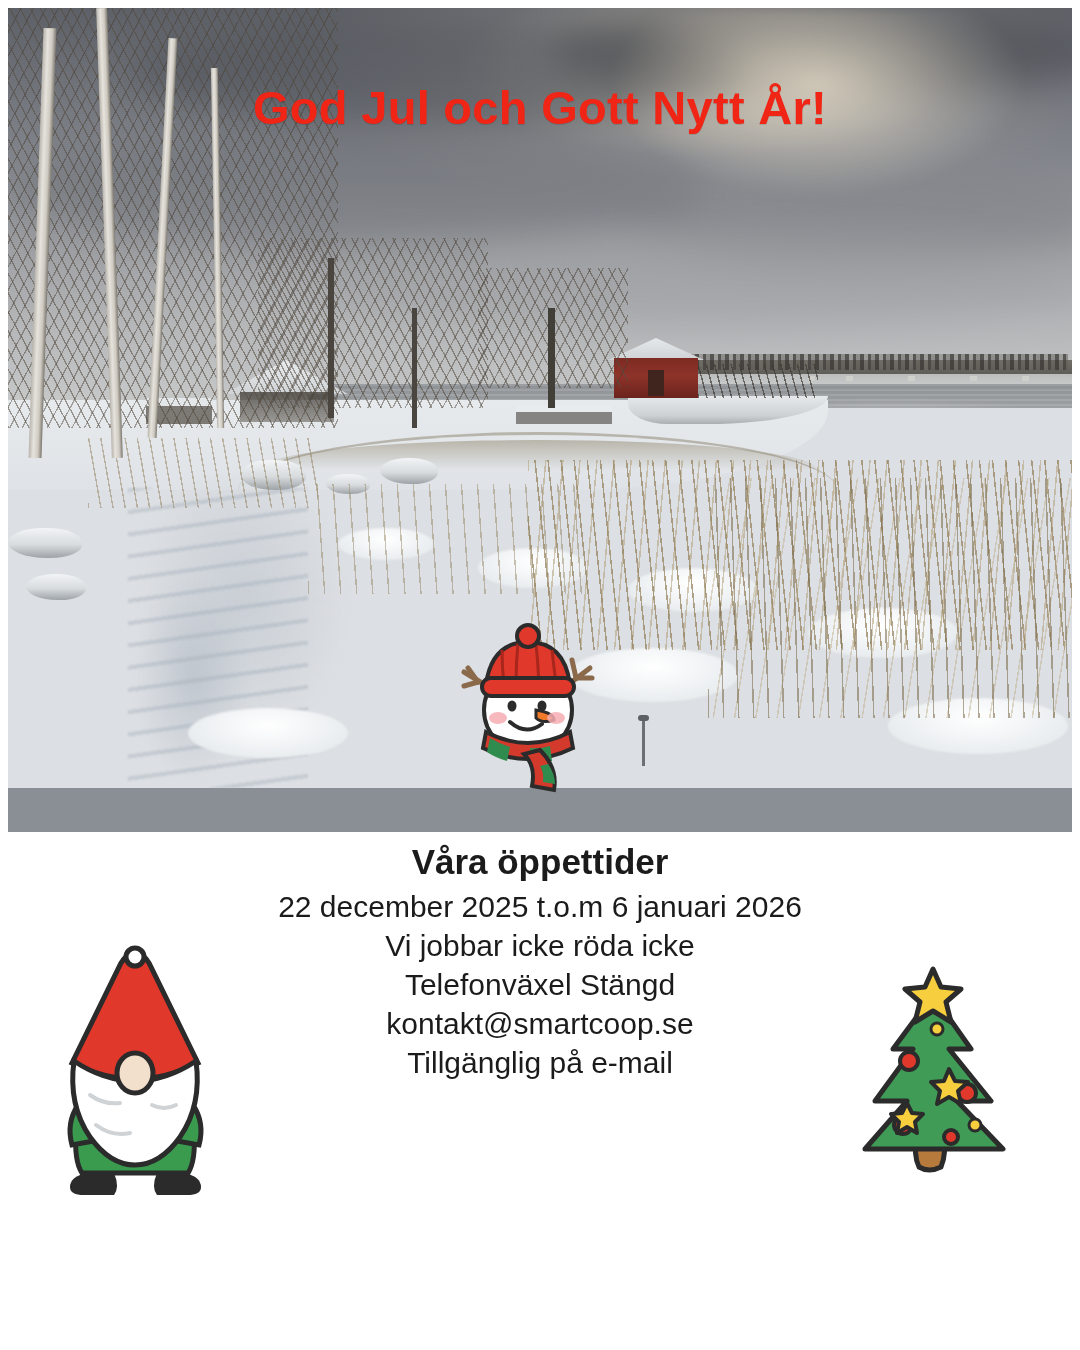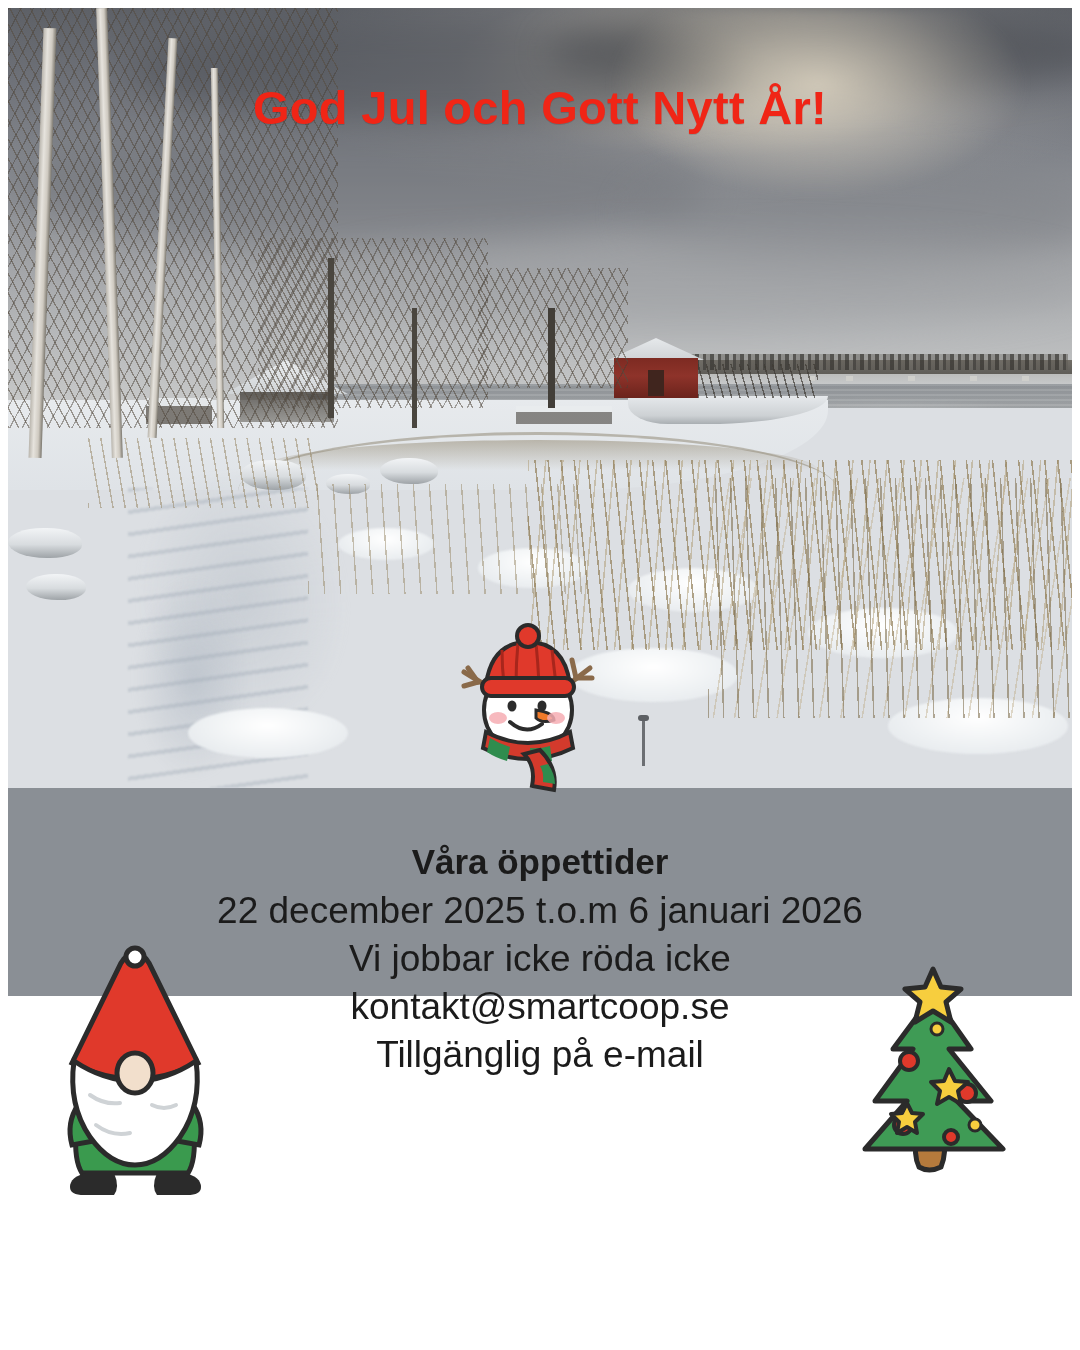--- a/index.html
+++ b/index.html
@@ -20,21 +20,21 @@
     height: 1350px;
     background: #ffffff;
   }
 
   
   .photo {
     position: absolute;
     left: 8px;
     top: 8px;
     width: 1064px;
-    height: 988px;
+    height: 824px;
     overflow: hidden;
     background: #8a8f95;
   }
 
   
   .sky {
     position: absolute;
     left: 0; top: 0;
     width: 100%;
     height: 400px;
@@ -358,21 +358,21 @@
     text-align: center;
     color: #1b1b1b;
   }
   .tb-heading {
     font-size: 35px;
     font-weight: bold;
     line-height: 1.28;
     margin-bottom: 2px;
   }
   .tb-line {
-    font-size: 37px;
+    font-size: 30px;
     line-height: 1.30;
     font-weight: normal;
   }
 
   
   .gnome {
     position: absolute;
     left: 28px;
     top: 945px;
     width: 215px;
@@ -499,20 +499,21 @@
         <ellipse cx="60" cy="120" rx="9" ry="6" fill="#f6adb3" opacity=".85"></ellipse>
         <ellipse cx="118" cy="120" rx="9" ry="6" fill="#f6adb3" opacity=".85"></ellipse>
       </svg>
     </div>
   </div>
 
   <div class="textblock">
     <div class="tb-heading">Våra öppettider</div>
     <div class="tb-line">22 december 2025 t.o.m 6 januari 2026</div>
     <div class="tb-line">Vi jobbar icke röda icke</div>
+    <div class="tb-line">Telefonväxel Stängd</div>
     <div class="tb-line">kontakt@smartcoop.se</div>
     <div class="tb-line">Tillgänglig på e-mail</div>
   </div>
 
   <div class="gnome">
     <svg viewBox="0 0 215 255" width="215" height="255" xmlns="http://www.w3.org/2000/svg">
 
       <path d="M107 8 q-8 0 -14 10 L44 118 q32 16 63 16 q31 0 63 -16 L121 18 q-6 -10 -14 -10 z" fill="#e0392b" stroke="#2b2b2b" stroke-width="5"></path>
       <circle cx="107" cy="12" r="9" fill="#ffffff" stroke="#2b2b2b" stroke-width="5"></circle>
 

